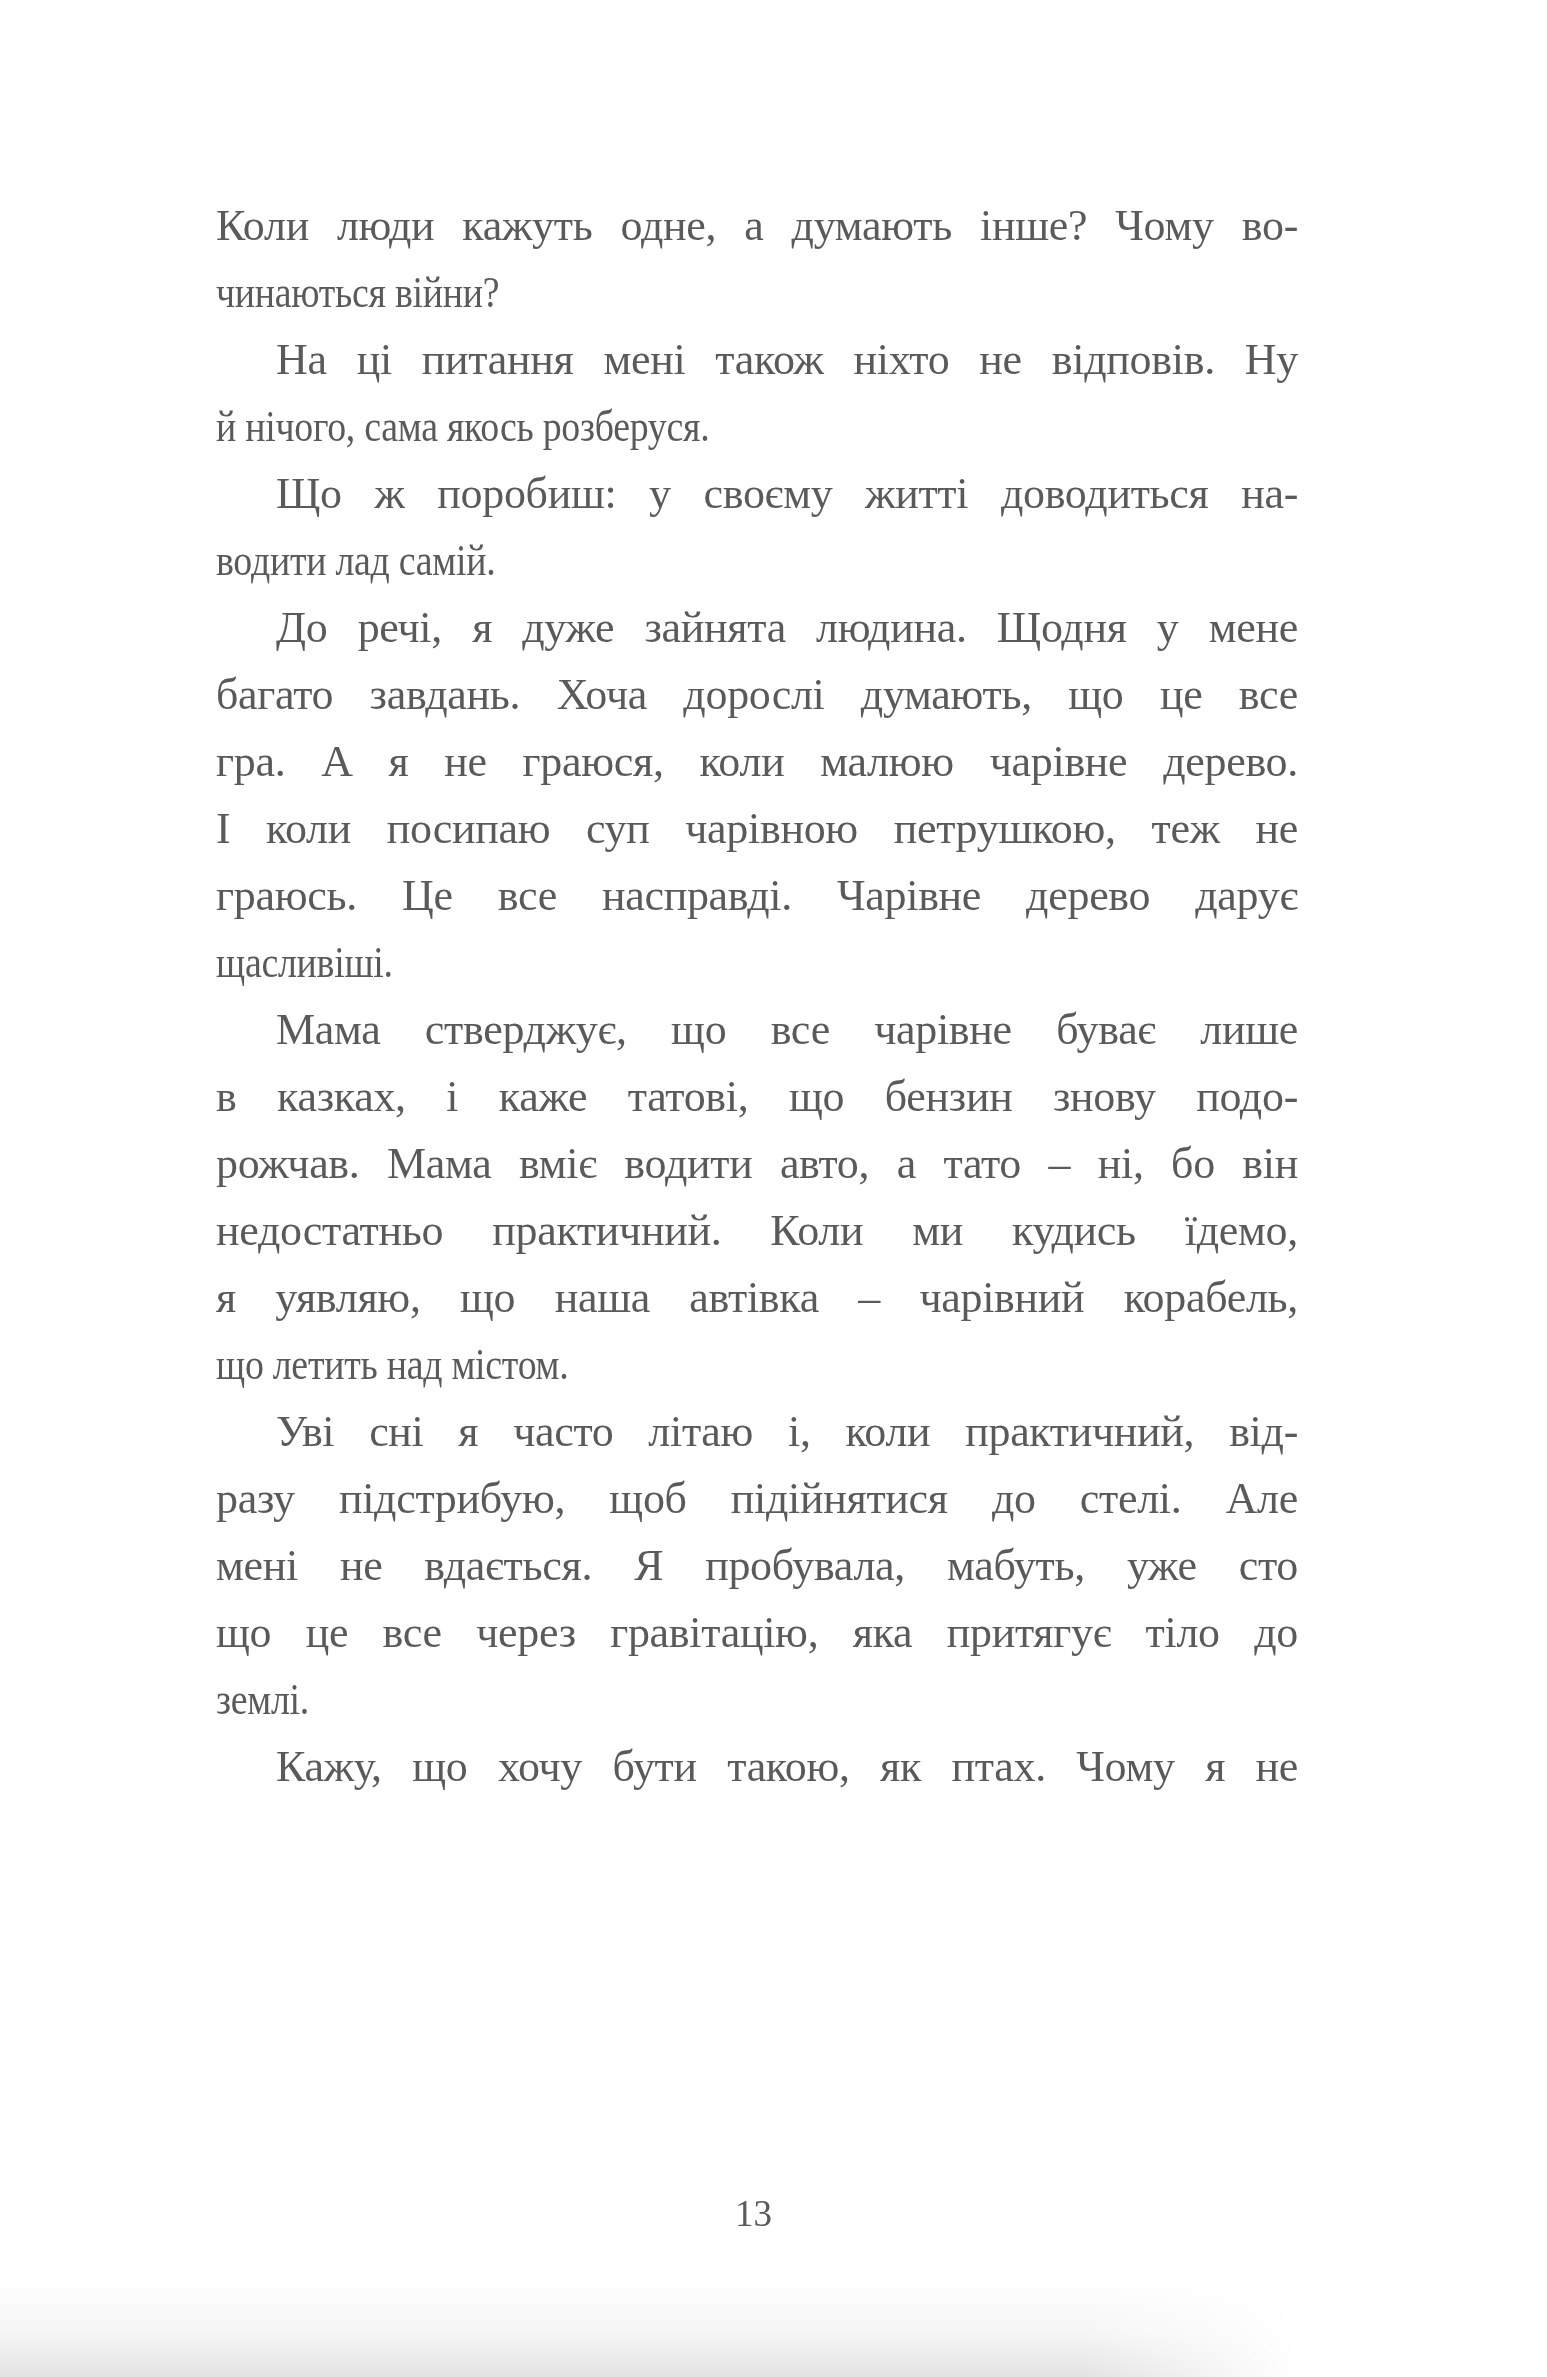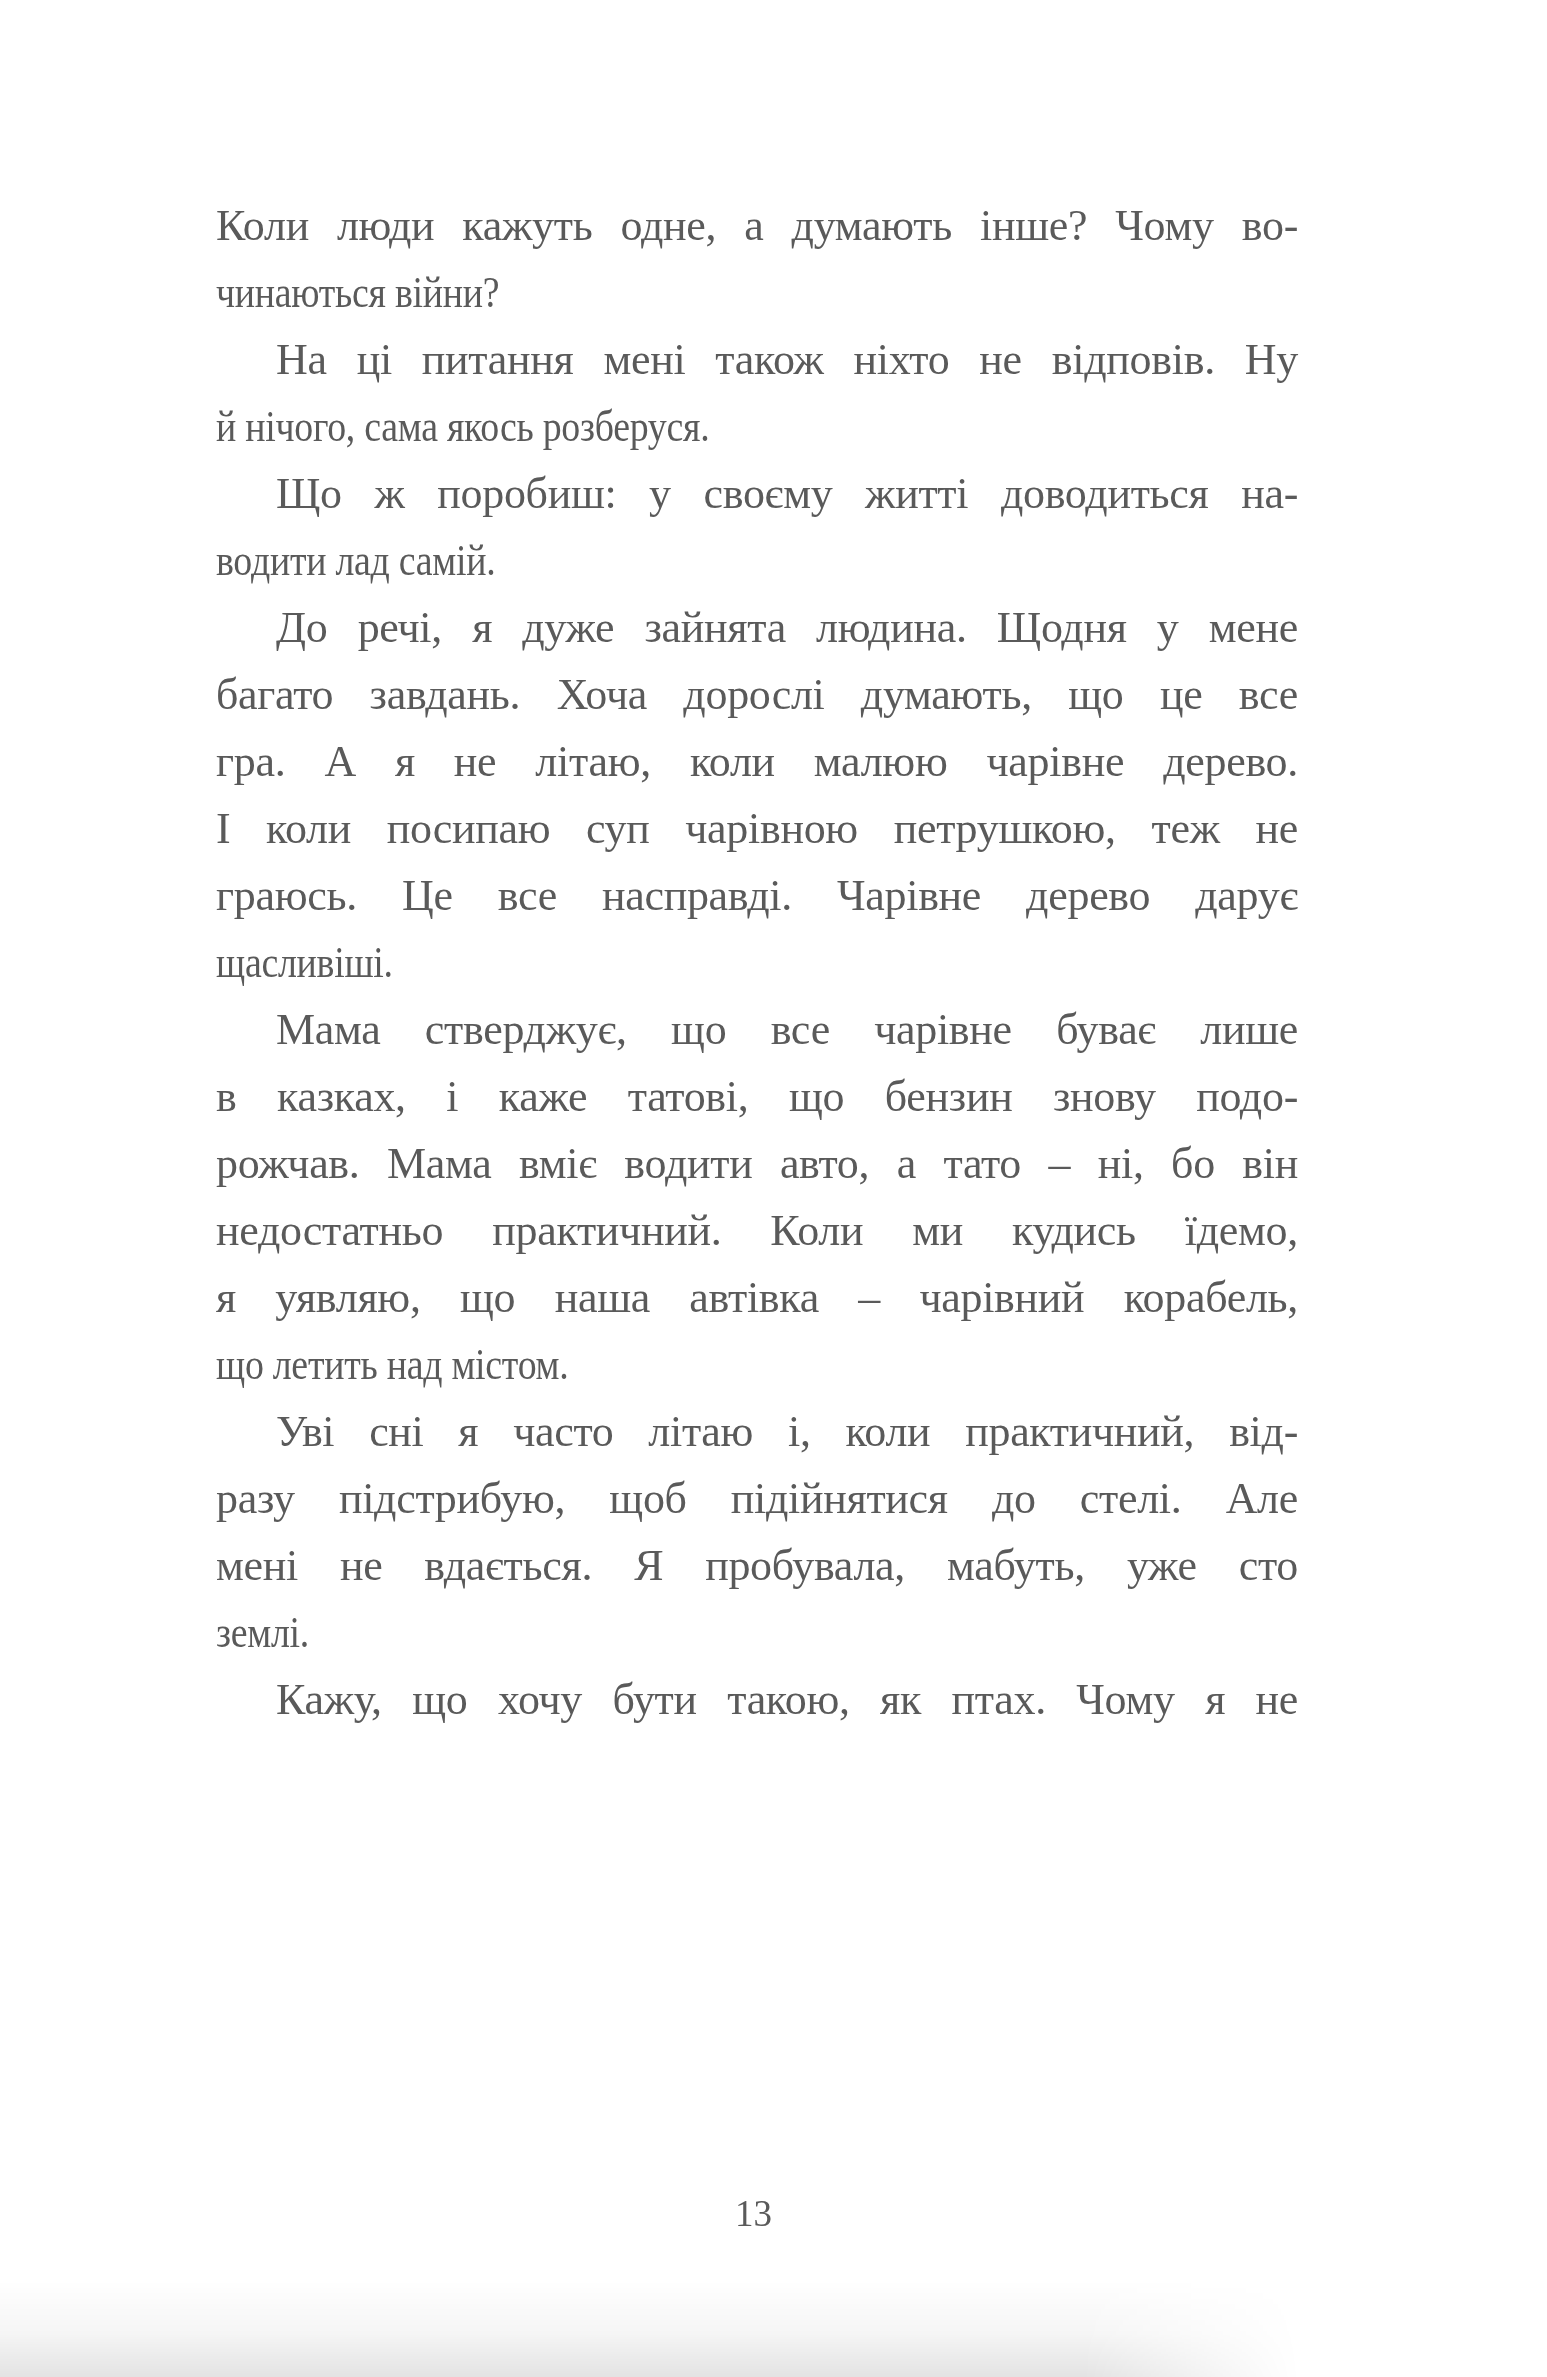--- a/index.html
+++ b/index.html
@@ -84,39 +84,40 @@
     </div>
 
     <div>
       <span class="line indent">Що ж поробиш: у своєму житті доводиться на-</span>
       <span class="line last" style="transform: scaleX(0.86); padding-left: 0px;">водити лад самій.</span>
     </div>
 
     <div>
       <span class="line indent">До речі, я дуже зайнята людина. Щодня у мене</span>
       <span class="line">багато завдань. Хоча дорослі думають, що це все</span>
-      <span class="line">гра. А я не літаю, коли малюю чарівне дерево.</span>
+      <span class="line">гра. А я не граюся, коли малюю чарівне дерево.</span>
       <span class="line">І коли посипаю суп чарівною петрушкою, теж не</span>
       <span class="line">граюсь. Це все насправді. Чарівне дерево дарує</span>
       <span class="line last" style="transform: scaleX(0.86); padding-left: 0px;">щасливіші.</span>
     </div>
 
     <div>
       <span class="line indent">Мама стверджує, що все чарівне буває лише</span>
       <span class="line">в казках, і каже татові, що бензин знову подо-</span>
       <span class="line">рожчав. Мама вміє водити авто, а тато – ні, бо він</span>
       <span class="line">недостатньо практичний. Коли ми кудись їдемо,</span>
       <span class="line">я уявляю, що наша автівка – чарівний корабель,</span>
       <span class="line last" style="transform: scaleX(0.86); padding-left: 0px;">що летить над містом.</span>
     </div>
 
     <div>
       <span class="line indent">Уві сні я часто літаю і, коли практичний, від-</span>
       <span class="line">разу підстрибую, щоб підійнятися до стелі. Але</span>
       <span class="line">мені не вдається. Я пробувала, мабуть, уже сто</span>
+      <span class="line">що це все через гравітацію, яка притягує тіло до</span>
       <span class="line last" style="transform: scaleX(0.86); padding-left: 0px;">землі.</span>
     </div>
 
     <div>
       <span class="line indent">Кажу, що хочу бути такою, як птах. Чому я не</span>
     </div>
 
   </div>
 
   <div class="page-number">13</div>

